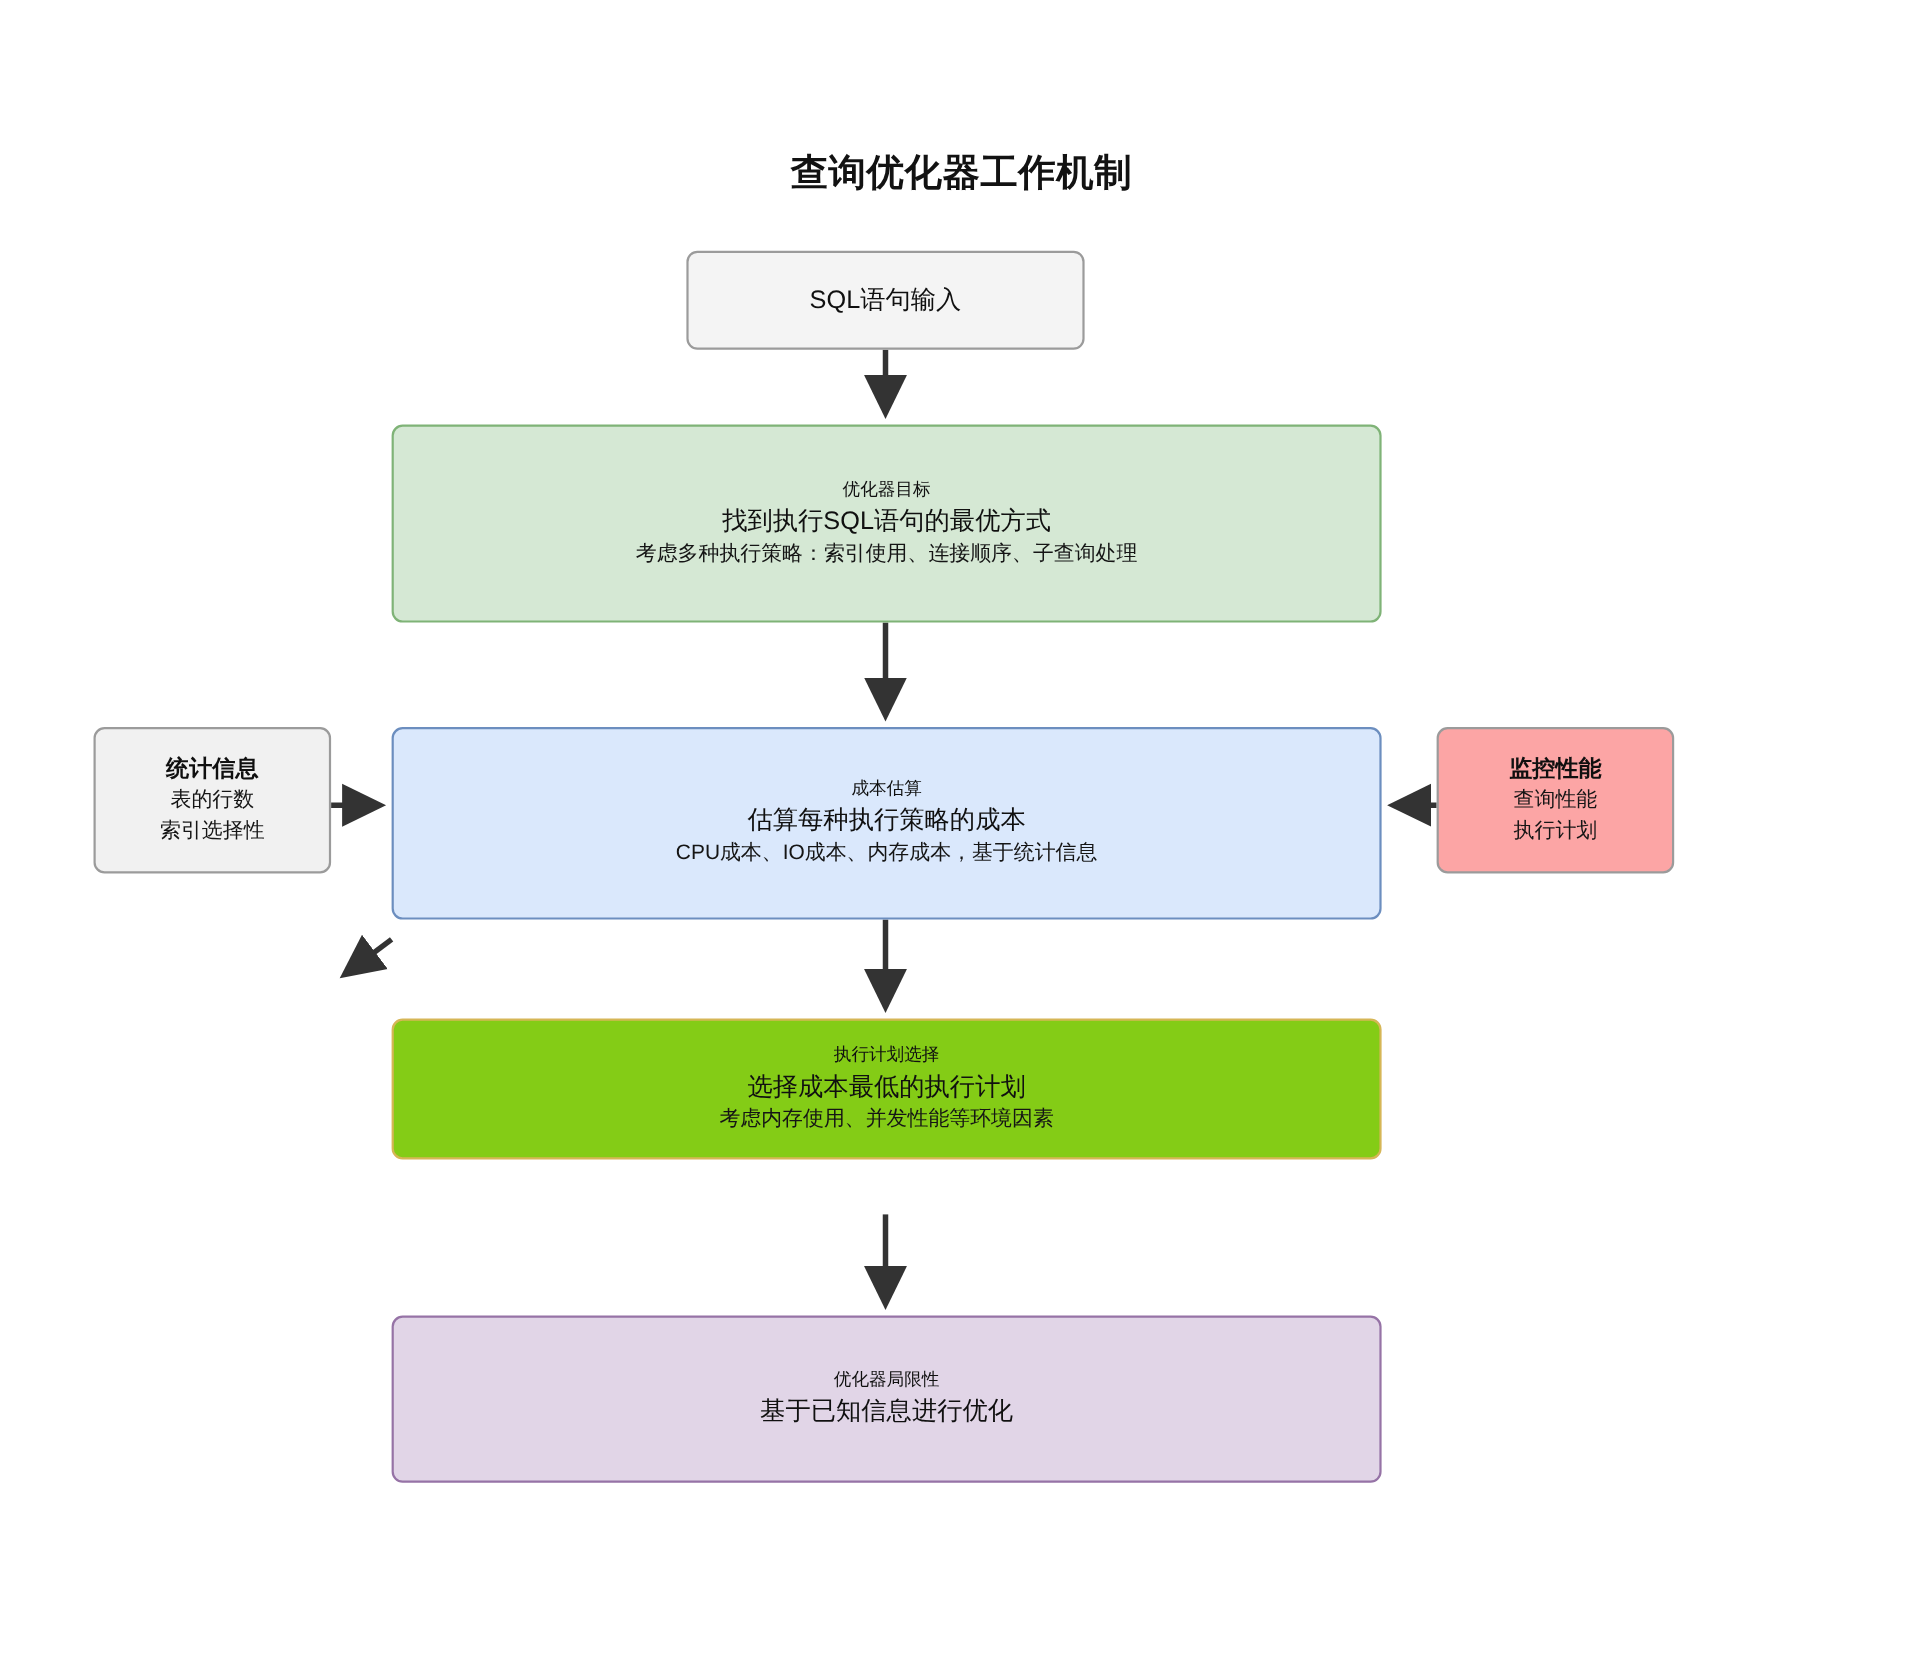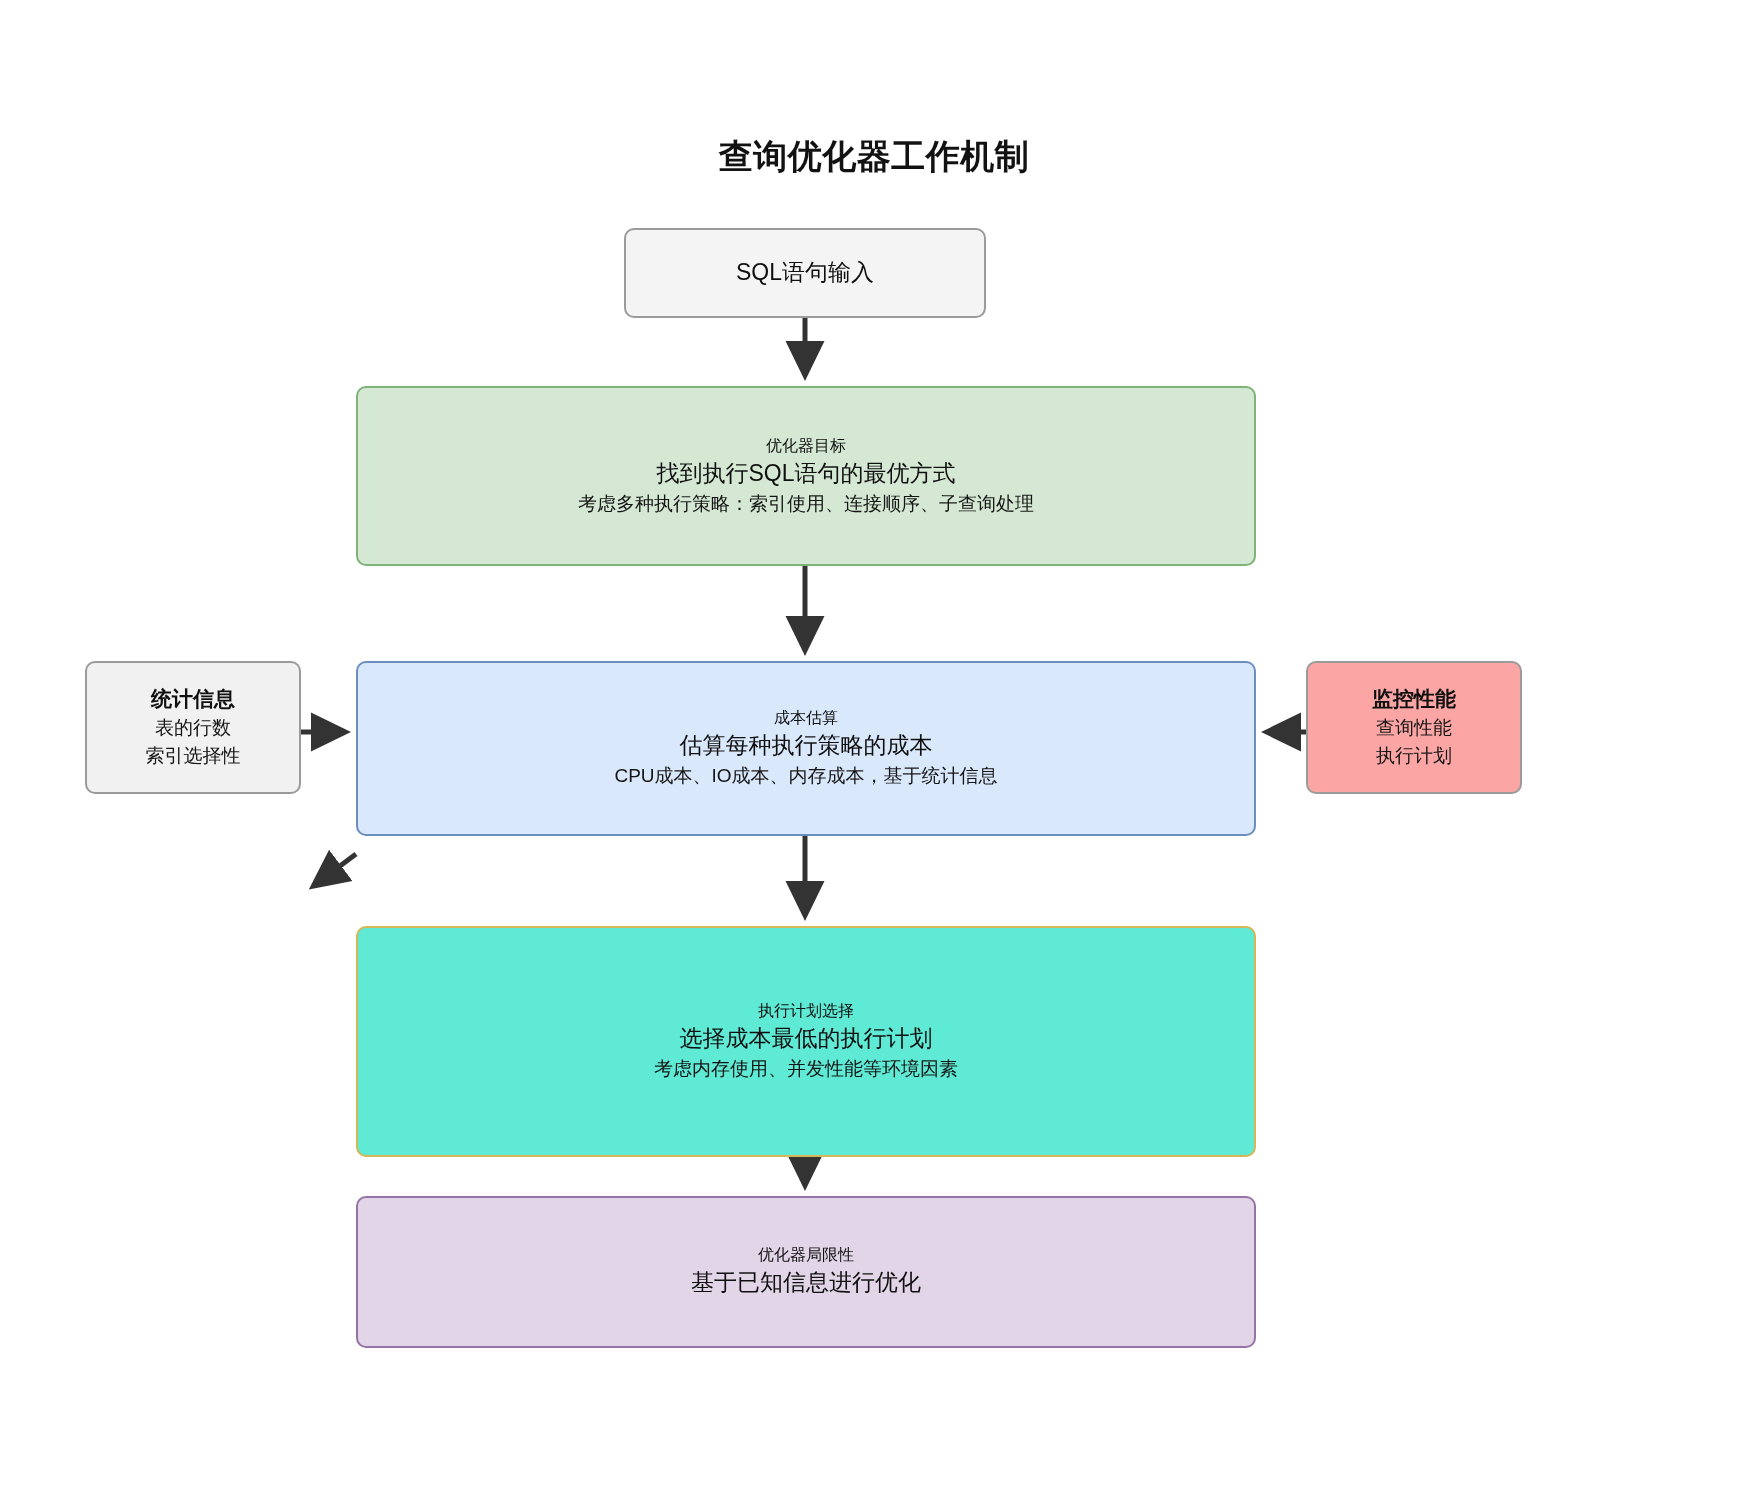--- a/index.html
+++ b/index.html
@@ -85,22 +85,22 @@
   }
   #node-goal {
     left: 356px; top: 370px; width: 900px; height: 180px;
     background: #d5e8d4; border-color: #7fb377;
   }
   #node-cost {
     left: 356px; top: 645px; width: 900px; height: 175px;
     background: #dae8fc; border-color: #6c8ebf;
   }
   #node-plan {
-    left: 356px; top: 910px; width: 900px; height: 231px;
-    background: #5eead4; border-color: #d6b656;
+    left: 356px; top: 910px; width: 900px; height: 128px;
+    background: #84cc16; border-color: #d6b656;
   }
   #node-limit {
     left: 356px; top: 1180px; width: 900px; height: 152px;
     background: #e1d5e7; border-color: #9673a6;
   }
   #node-stats {
     left: 85px; top: 645px; width: 216px; height: 133px;
     background: #f1f1f1; border-color: #9b9b9b;
   }
   #node-update {

